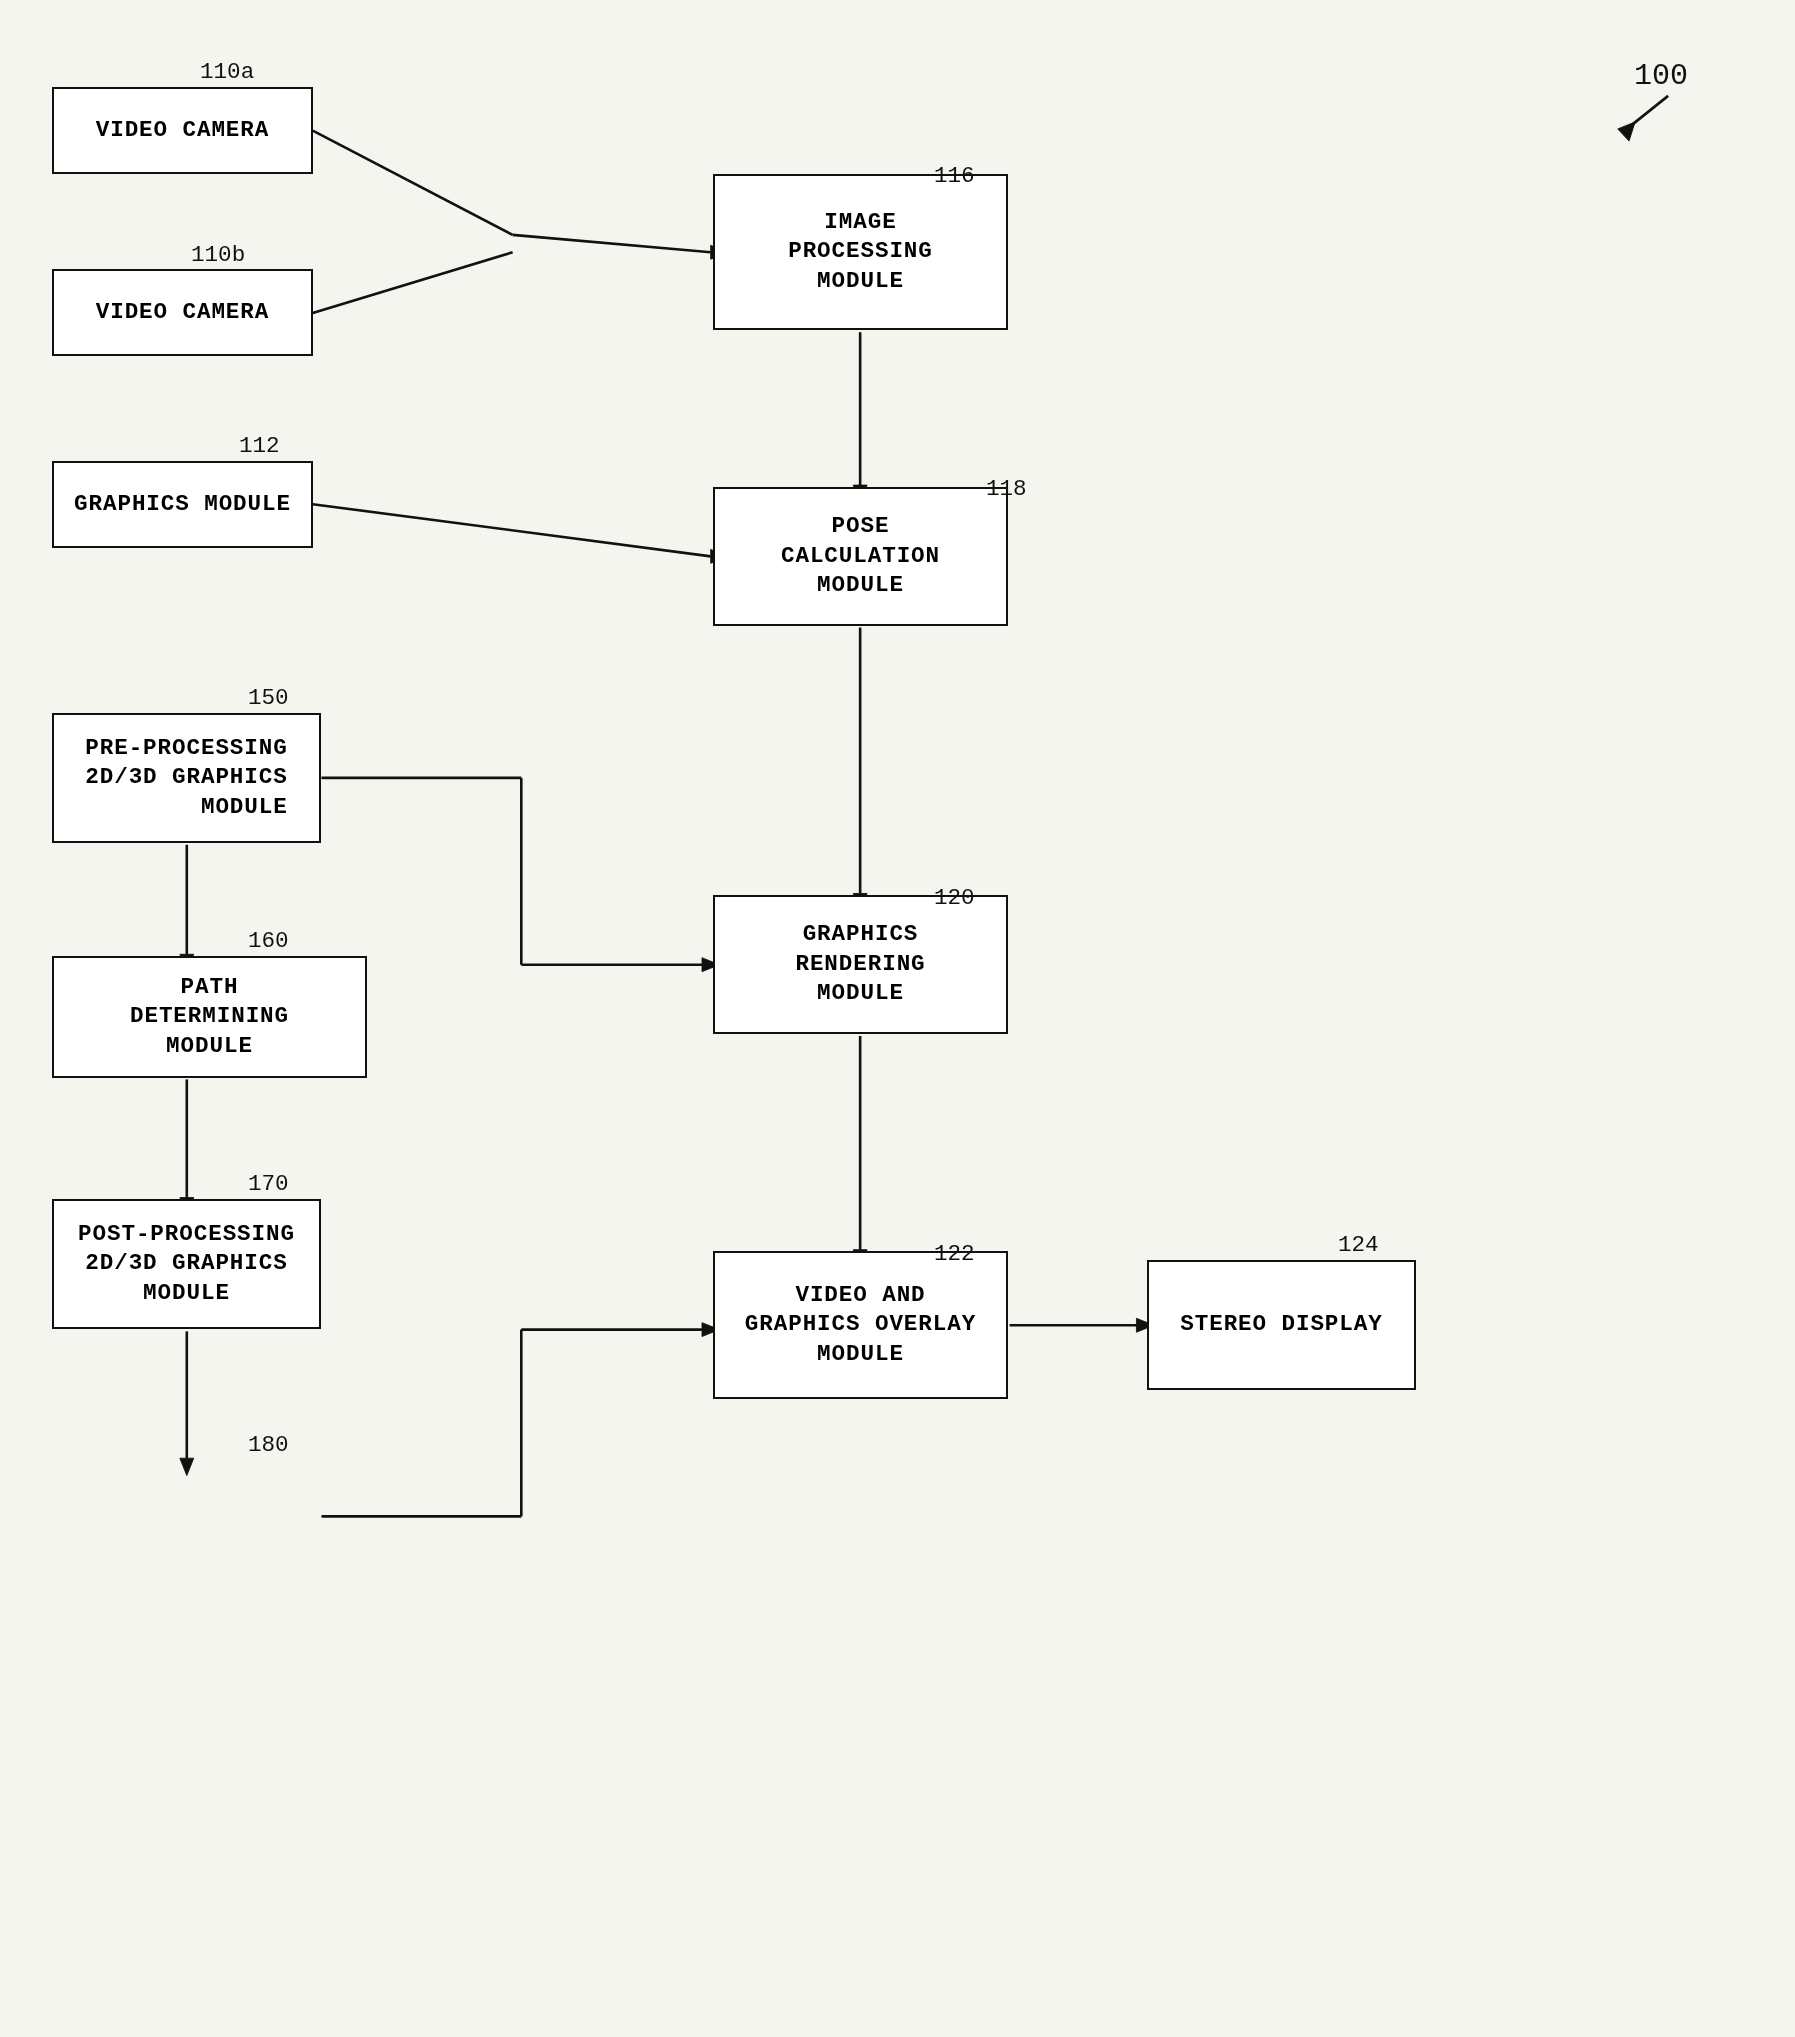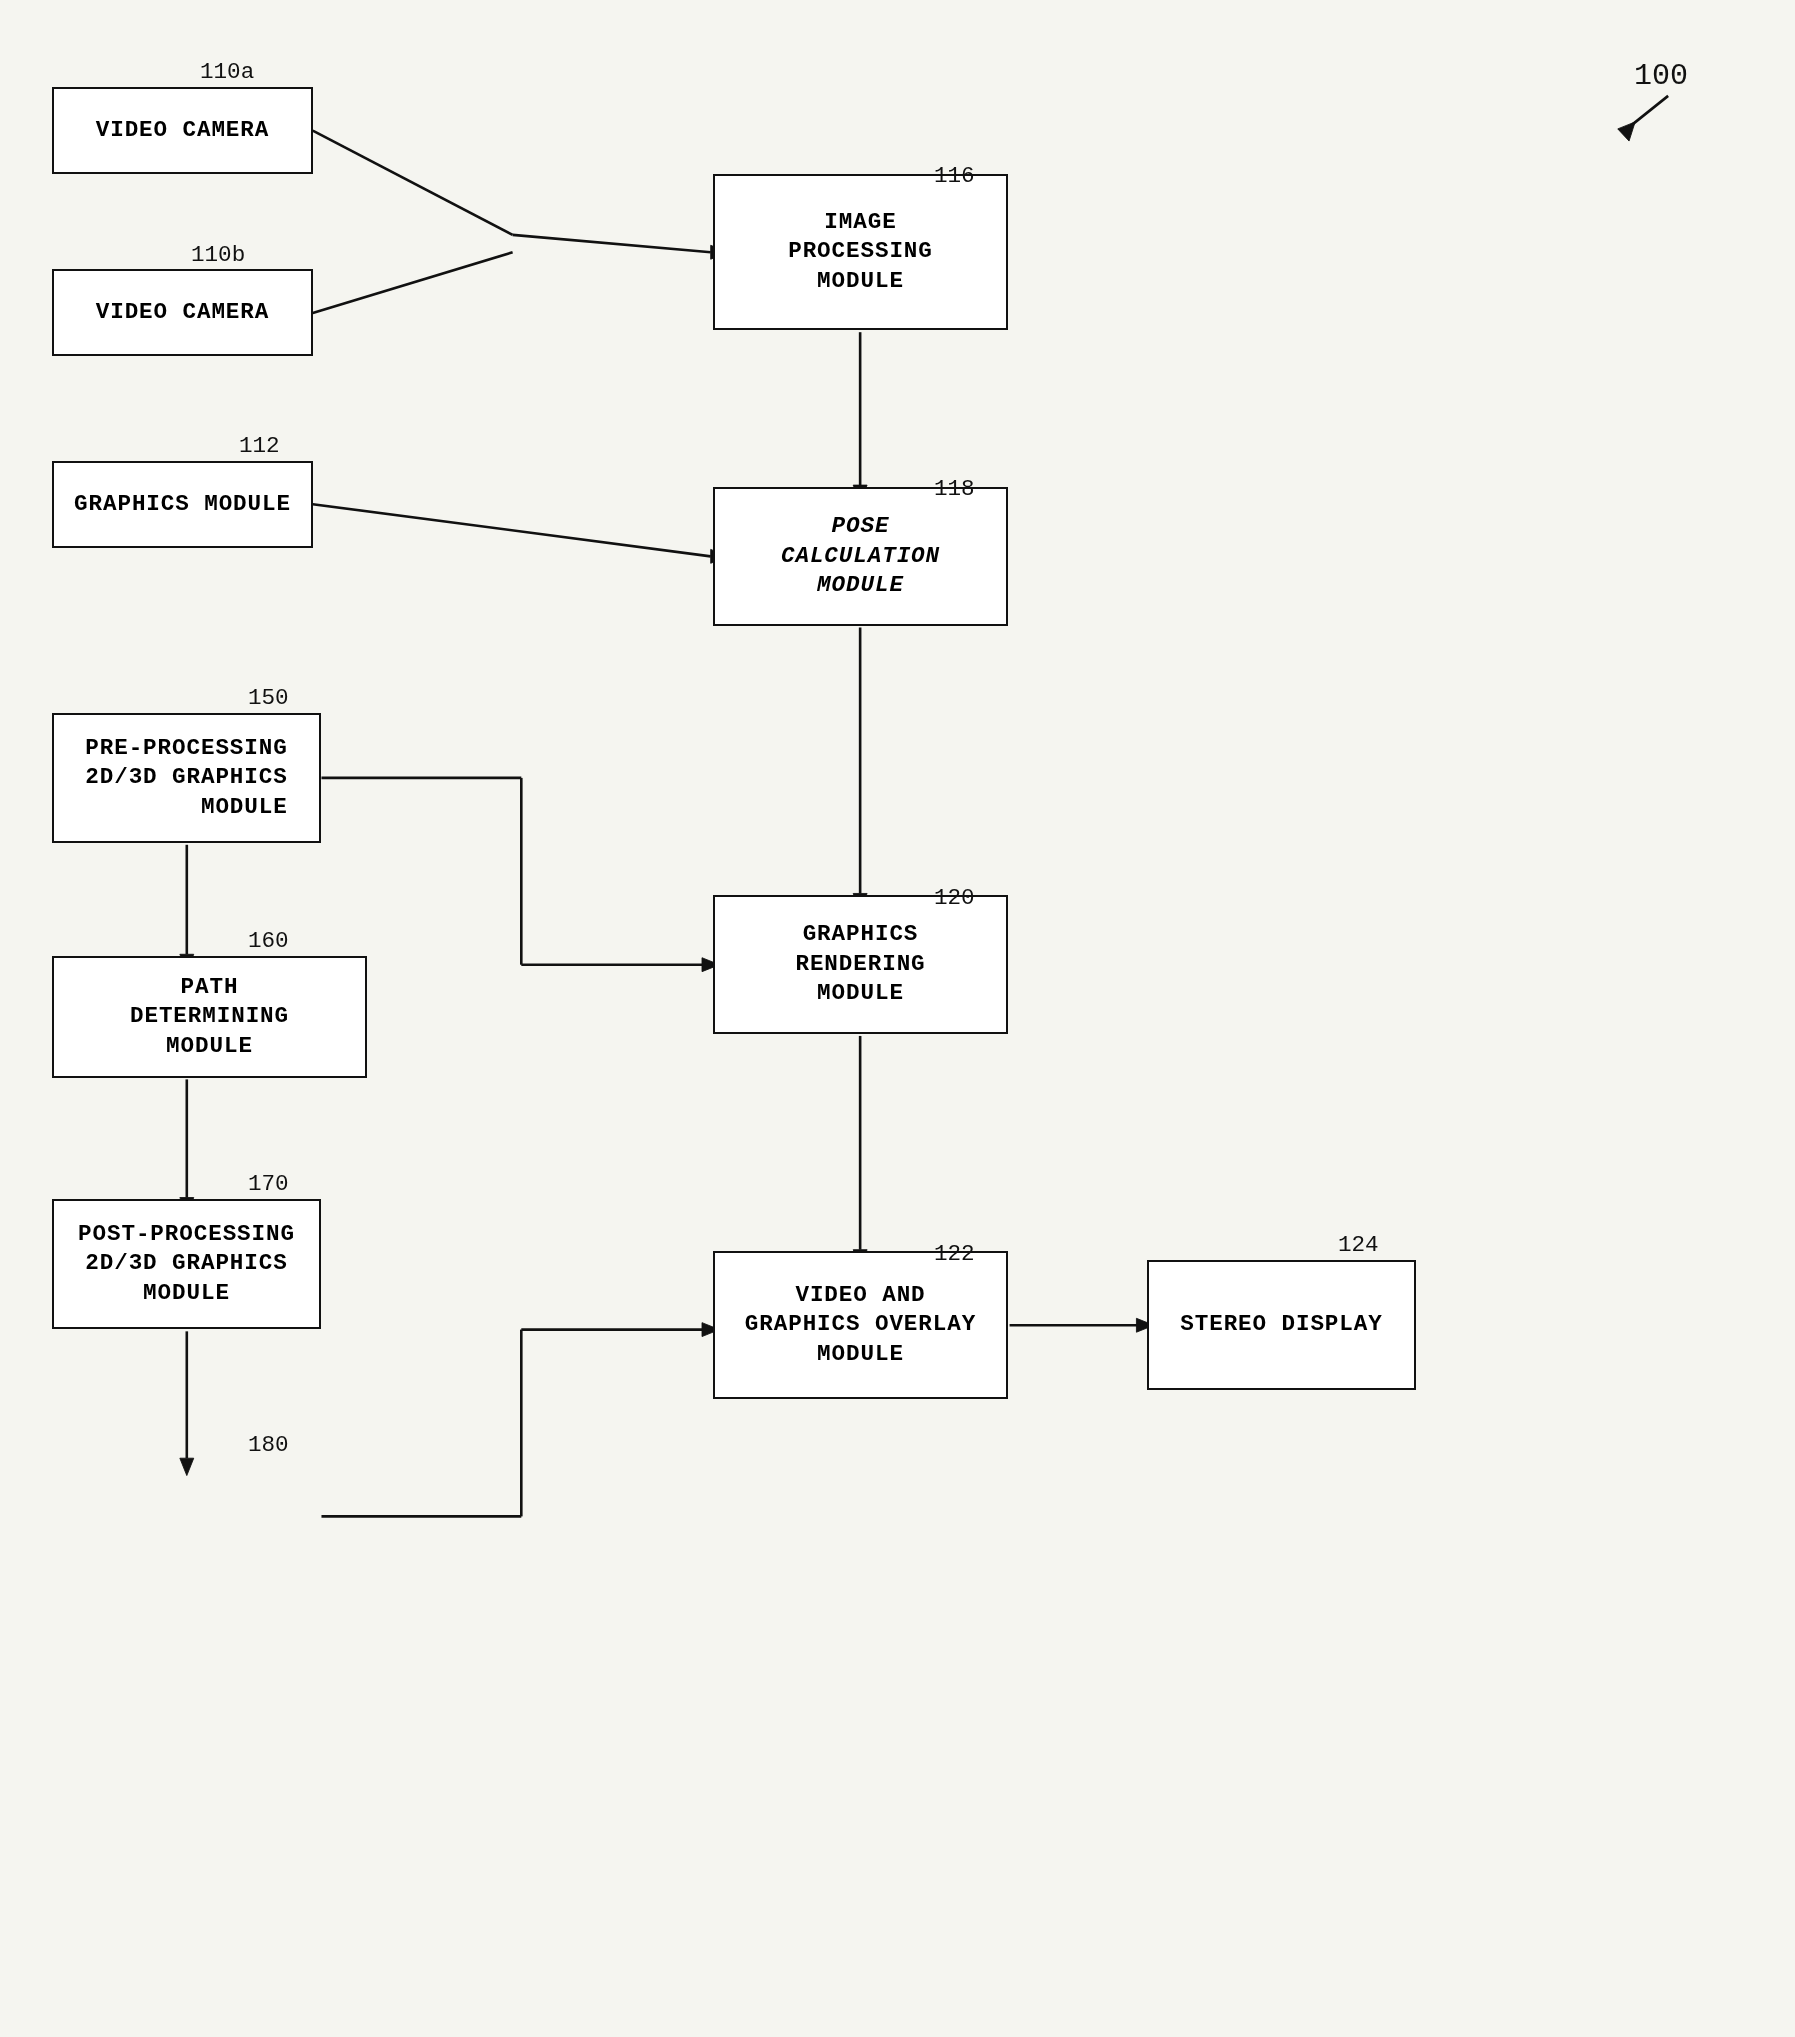--- a/index.html
+++ b/index.html
@@ -162,25 +162,25 @@
   <div class="box" style="left:713px; top:174px; width:295px; height:156px;">
     <span style="white-space:pre-line;">IMAGE
 PROCESSING
 MODULE</span>
   </div>
   <div class="label" style="left:934px; top:163px;">
     <span>116</span>
   </div>
 
   <div class="box" style="left:713px; top:487px; width:295px; height:139px;">
-    <span style="white-space:pre-line;font-style:italic;">POSE
+    <span style="white-space:pre-line;">POSE
 CALCULATION
 MODULE</span>
   </div>
-  <div class="label" style="left:934px; top:476px;">
+  <div class="label" style="left:986px; top:476px;">
     <span>118</span>
   </div>
 
   <div class="box" style="left:713px; top:895px; width:295px; height:139px;">
     <span style="white-space:pre-line;">GRAPHICS
 RENDERING
 MODULE</span>
   </div>
   <div class="label" style="left:934px; top:885px;">
     <span>120</span>

